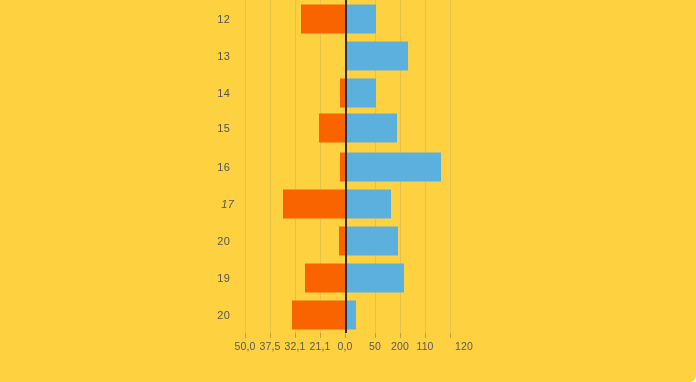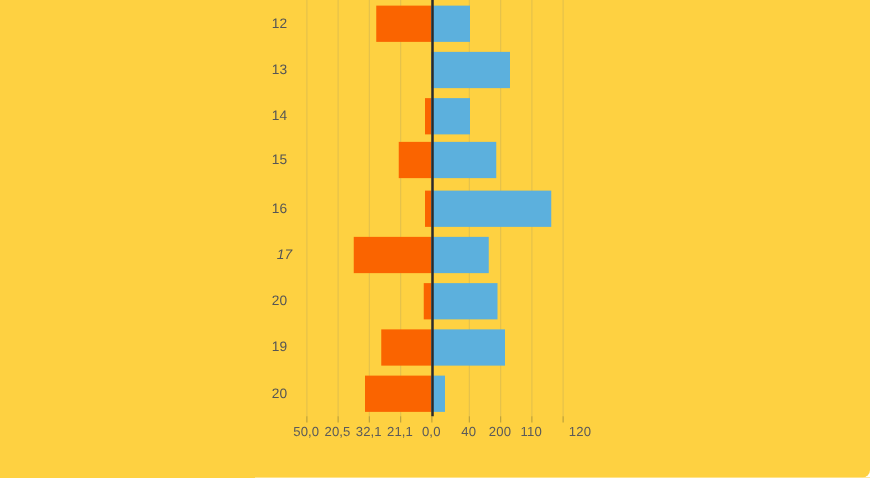--- a/index.html
+++ b/index.html
@@ -163,23 +163,23 @@
         <div class="tick" style="left: 295px;"></div>
         <div class="tick" style="left: 320px;"></div>
         <div class="tick" style="left: 345px;"></div>
         <div class="tick" style="left: 375px;"></div>
         <div class="tick" style="left: 400px;"></div>
         <div class="tick" style="left: 425px;"></div>
         <div class="tick" style="left: 450px;"></div>
       </div>
     <div id="tick-labels">
         <div class="tick-label" style="left: 245px;">50,0</div>
-        <div class="tick-label" style="left: 270px;">20,5</div>
+        <div class="tick-label" style="left: 270px;">37,5</div>
         <div class="tick-label" style="left: 295px;">32,1</div>
         <div class="tick-label" style="left: 320px;">21,1</div>
         <div class="tick-label" style="left: 345px;">0,0</div>
-        <div class="tick-label" style="left: 375px;">40</div>
+        <div class="tick-label" style="left: 375px;">50</div>
         <div class="tick-label" style="left: 400px;">200</div>
         <div class="tick-label" style="left: 425px;">110</div>
         <div class="tick-label" style="left: 450px; margin-left: 14px;">120</div>
       </div>
   </div>
 </div>
 
 </body></html>

